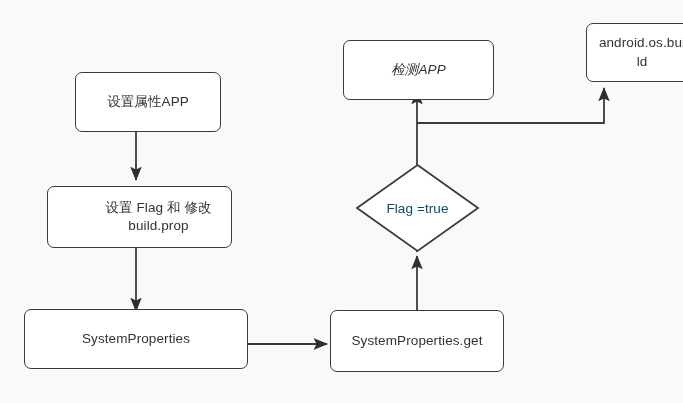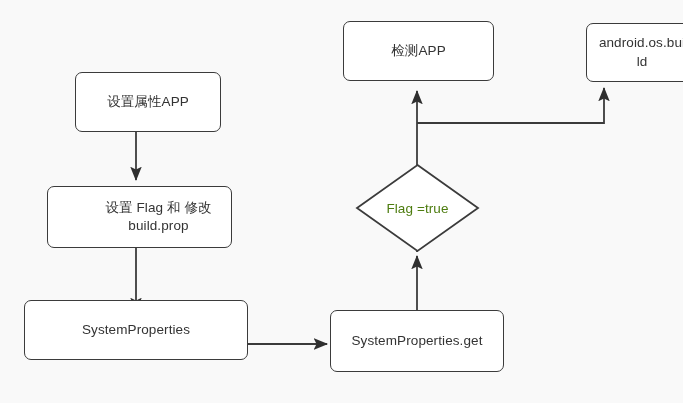--- a/index.html
+++ b/index.html
@@ -53,21 +53,21 @@
   }
   .diamond-label {
     position: absolute;
     left: 0;
     top: 0;
     width: 100%;
     height: 100%;
     display: flex;
     align-items: center;
     justify-content: center;
-    color: #4d7c0f;
+    color: #0c4a6e;
     font-size: 13.5px;
     letter-spacing: 0.1px;
     text-align: center;
   }
 </style>
 </head>
 <body>
 
 <div id="canvas">
 
@@ -105,36 +105,36 @@
 
   <div class="node" style="left:63px; top:72px; width:146px; height:60px;margin-left:12px;">
     <span class="label">设置属性APP</span>
   </div>
 
   <div class="node" style="left:47px; top:186px; width:185px; height:62px;padding-left:44px;">
     <span class="label">设置 Flag 和 修改
 build.prop</span>
   </div>
 
-  <div class="node" style="left:24px; top:300px; width:224px; height:60px;">
+  <div class="node" style="left:24px; top:309px; width:224px; height:60px;">
     <span class="label">SystemProperties</span>
   </div>
 
   <div class="node" style="left:330px; top:310px; width:174px; height:62px;">
     <span class="label">SystemProperties.get</span>
   </div>
 
   <div class="diamond-wrap" style="left:355px; top:163px; width:125px; height:90px;">
     <svg width="125" height="90" viewBox="0 0 125 90" xmlns="http://www.w3.org/2000/svg">
       <polygon points="62.5,2 123,45 62.5,88 2,45" fill="#ffffff" stroke="#3b3b3b" stroke-width="1.8"></polygon>
     </svg>
     <span class="diamond-label">Flag =true</span>
   </div>
 
-  <div class="node" style="left:343px; top:21px; width:151px; height:60px;">
+  <div class="node" style="left:343px; top:40px; width:151px; height:60px;font-style:italic;">
     <span class="label">检测APP</span>
   </div>
 
   <div class="node" style="left:546px; top:23px; width:112px; height:59px;margin-left:40px;">
     <span class="label">android.os.bui
 ld</span>
   </div>
 
 </div>
 

